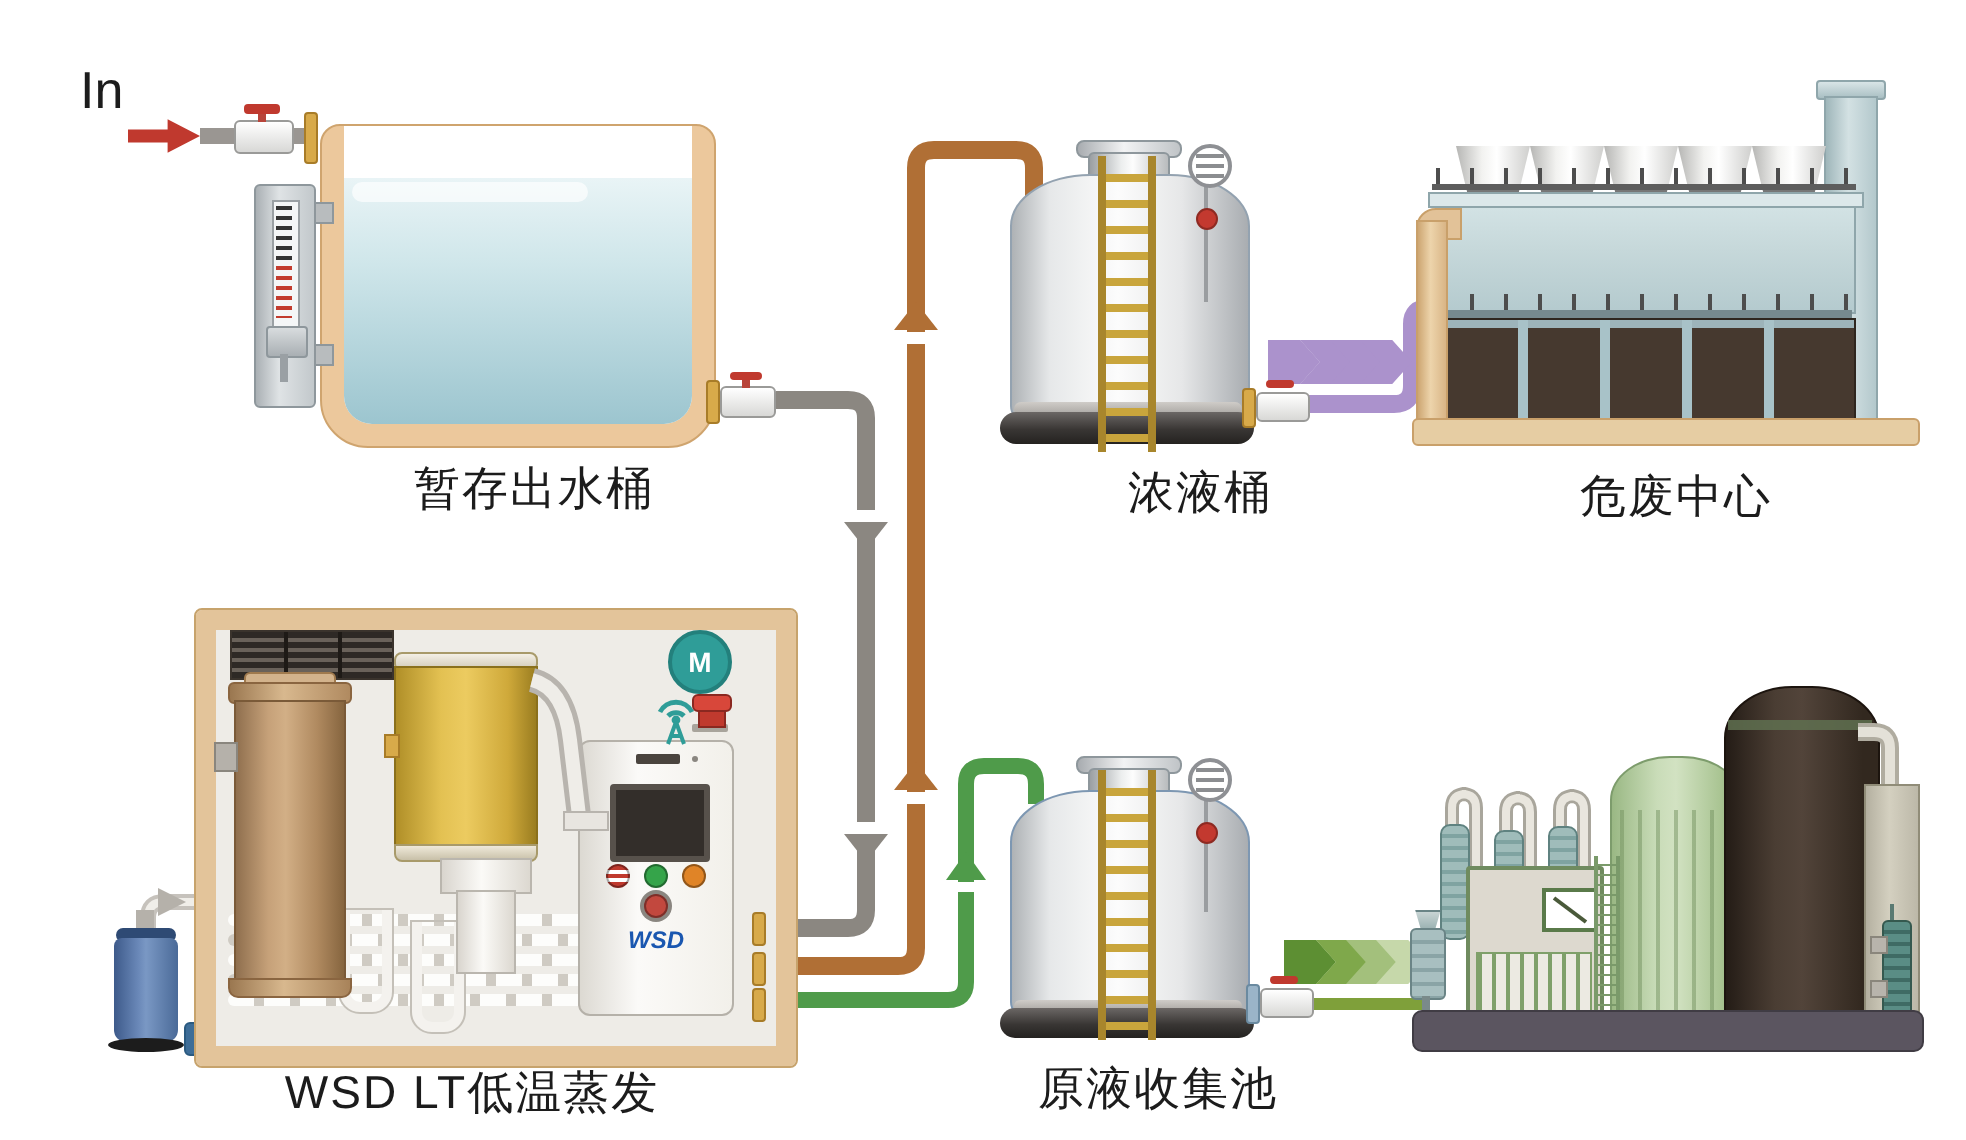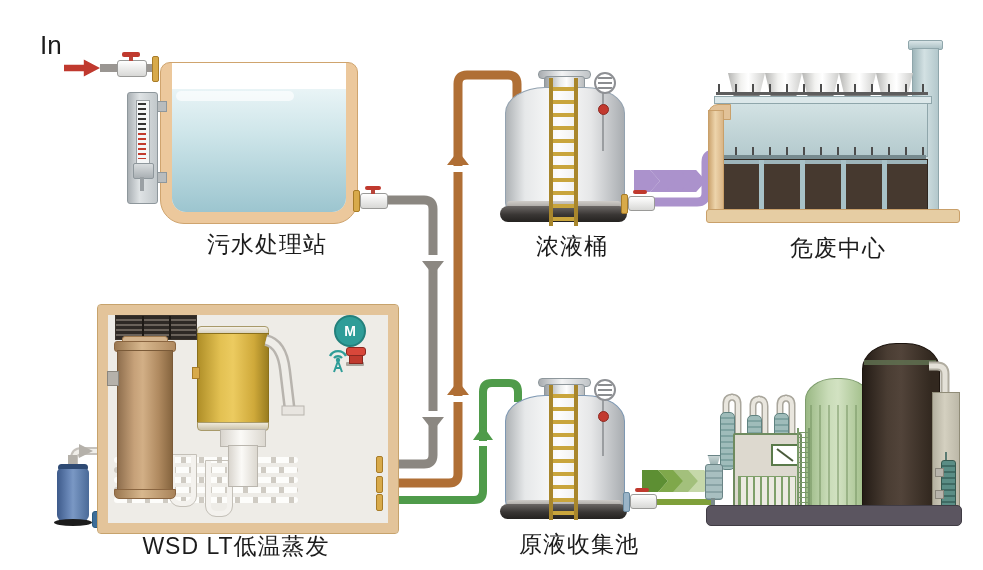--- a/index.html
+++ b/index.html
@@ -205,20 +205,30 @@
     <div class="abs" style="left:84px;top:52px;width:6px;height:10px;background:var(--gold);border:1px solid #a87c28;"></div>
     <div class="abs" style="left:112px;top:114px;width:44px;height:16px;background:linear-gradient(90deg,#d9d5ce,#fbfaf7 45%,#dcd8d0);border:1px solid #bab6ae;"></div>
     <div class="abs" style="left:120px;top:130px;width:28px;height:40px;background:linear-gradient(90deg,#d9d5ce,#fbfaf7 45%,#dcd8d0);border:1px solid #bab6ae;"></div>
 
     <svg class="abs" style="left:150px;top:15px;z-index:1;" width="60" height="100">
       <path d="M8 10 Q24 14 27 40 L32 82" fill="none" stroke="#b8b4ae" stroke-width="12"></path>
       <path d="M8 10 Q24 14 27 40 L32 82" fill="none" stroke="#efede8" stroke-width="7"></path>
       <rect x="24" y="76" width="22" height="9" fill="#e8e5e0" stroke="#b8b4ae"></rect>
     </svg>
 
+    <div class="abs" style="left:181px;top:55px;width:76px;height:136px;background:linear-gradient(90deg,#dcd9d2,#fbfaf8 38%,#f2f0ea);border:1px solid #b5b1a9;border-radius:6px;">
+      <div class="abs" style="left:28px;top:6px;width:22px;height:5px;background:#4a443e;border-radius:1px;"></div>
+      <div class="abs" style="left:56px;top:7px;width:3px;height:3px;background:#8a8680;border-radius:50%;"></div>
+      <div class="abs" style="left:15px;top:21px;width:44px;height:33px;background:#332e2a;border:3px solid #57514b;border-radius:2px;"></div>
+      <div class="btn" style="left:13px;top:61px;background:repeating-linear-gradient(180deg,#c03a2e 0 2px,#fff 2px 4px);"></div>
+      <div class="btn" style="left:32px;top:61px;background:#35a44a;"></div>
+      <div class="btn" style="left:51px;top:61px;background:#e08427;"></div>
+      <div class="btn" style="left:32px;top:76px;background:#c2483e;box-shadow:0 0 0 2px #8a8680;"></div>
+      <div class="abs" style="left:0;top:92px;width:100%;text-align:center;color:var(--brand-blue);font-weight:bold;font-style:italic;font-size:12px;">WSD</div>
+    </div>
 
     <svg class="abs" style="left:218px;top:32px;" width="24" height="26">
       <path d="M4 9a9 9 0 0 1 16 0" fill="none" stroke="var(--teal)" stroke-width="2.4"></path>
       <path d="M8 11a5.5 5.5 0 0 1 8 0" fill="none" stroke="var(--teal)" stroke-width="2.4"></path>
       <circle cx="12" cy="13" r="2.2" fill="var(--teal)"></circle>
       <path d="M12 14 L8 25 M12 14 L16 25 M9.5 21 H14.5" stroke="var(--teal)" stroke-width="2"></path>
     </svg>
 
     <div class="abs" style="left:238px;top:47px;width:18px;height:4px;background:#a8a49c;border-radius:1px;"></div>
     <div class="abs" style="left:241px;top:36px;width:12px;height:11px;background:#c03a2e;border:1px solid #8a2820;"></div>
@@ -304,19 +314,19 @@
     <div class="abs" style="left:102px;top:88px;width:9px;height:79px;border-left:2px solid #7a9a6a;border-right:2px solid #7a9a6a;
          background:repeating-linear-gradient(180deg,transparent 0 4px,#7a9a6a 4px 5px);"></div>
 
     <div class="abs" style="left:11px;top:115px;width:14px;height:9px;background:linear-gradient(180deg,#c8d4d4,#98b0b0);border:1px solid #6a8486;clip-path:polygon(10% 0,90% 0,70% 100%,30% 100%);"></div>
     <div class="abs" style="left:10px;top:124px;width:16px;height:34px;background:repeating-linear-gradient(180deg,#a8bfc0 0 5px,#8aa4a6 5px 7px);border:1px solid #6a8486;border-radius:3px;"></div>
     <div class="abs" style="left:16px;top:158px;width:4px;height:10px;background:#7a8a8a;"></div>
 
     <div class="abs" style="left:11px;top:165px;width:254px;height:19px;background:var(--station-base);border:1px solid #403c44;border-radius:5px;"></div>
   </div>
 
-  <div class="lbl" style="left:167px;top:229px;width:200px;">污水处理站</div>
-  <div class="lbl" style="left:492px;top:231px;width:160px;">浓液桶</div>
+  <div class="lbl" style="left:167px;top:229px;width:200px;">暂存出水桶</div>
+  <div class="lbl" style="left:476px;top:231px;width:160px;text-align:right;">浓液桶</div>
   <div class="lbl" style="left:106px;top:531px;width:260px;">WSD LT低温蒸发</div>
   <div class="lbl" style="left:758px;top:233px;width:160px;">危废中心</div>
   <div class="lbl" style="left:479px;top:529px;width:200px;">原液收集池</div>
 
 </div>
 
 </body></html>

